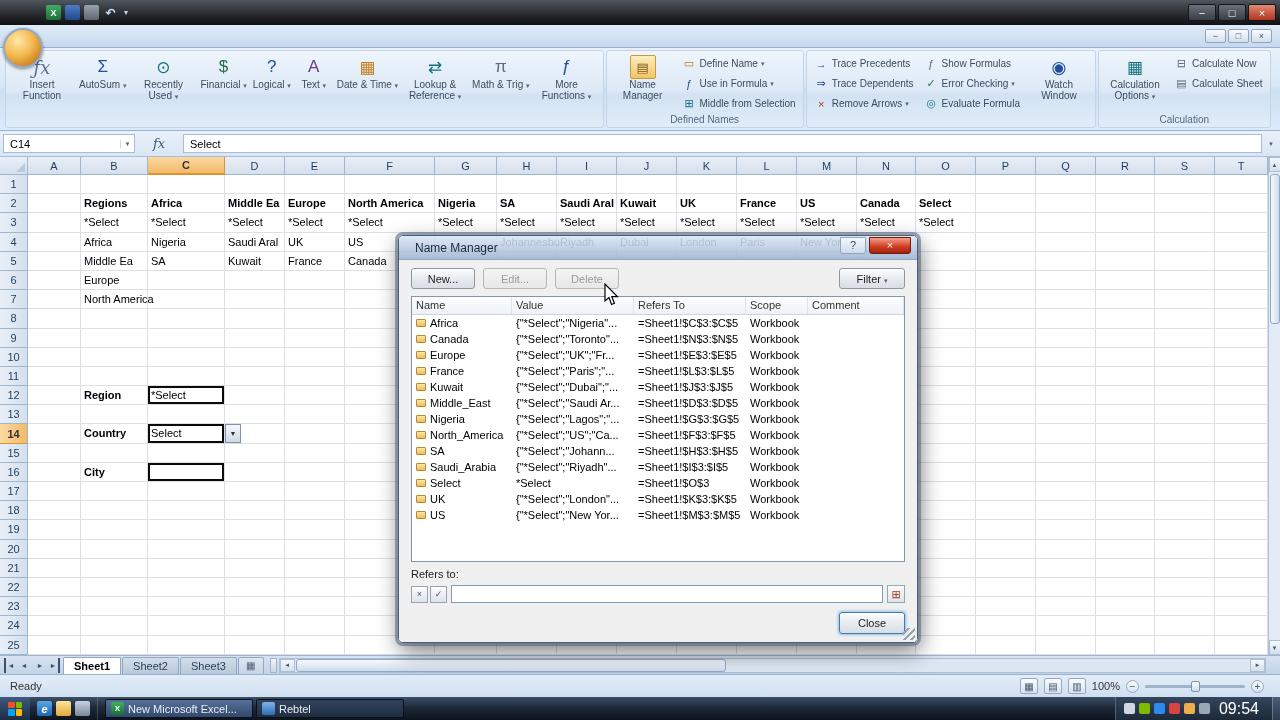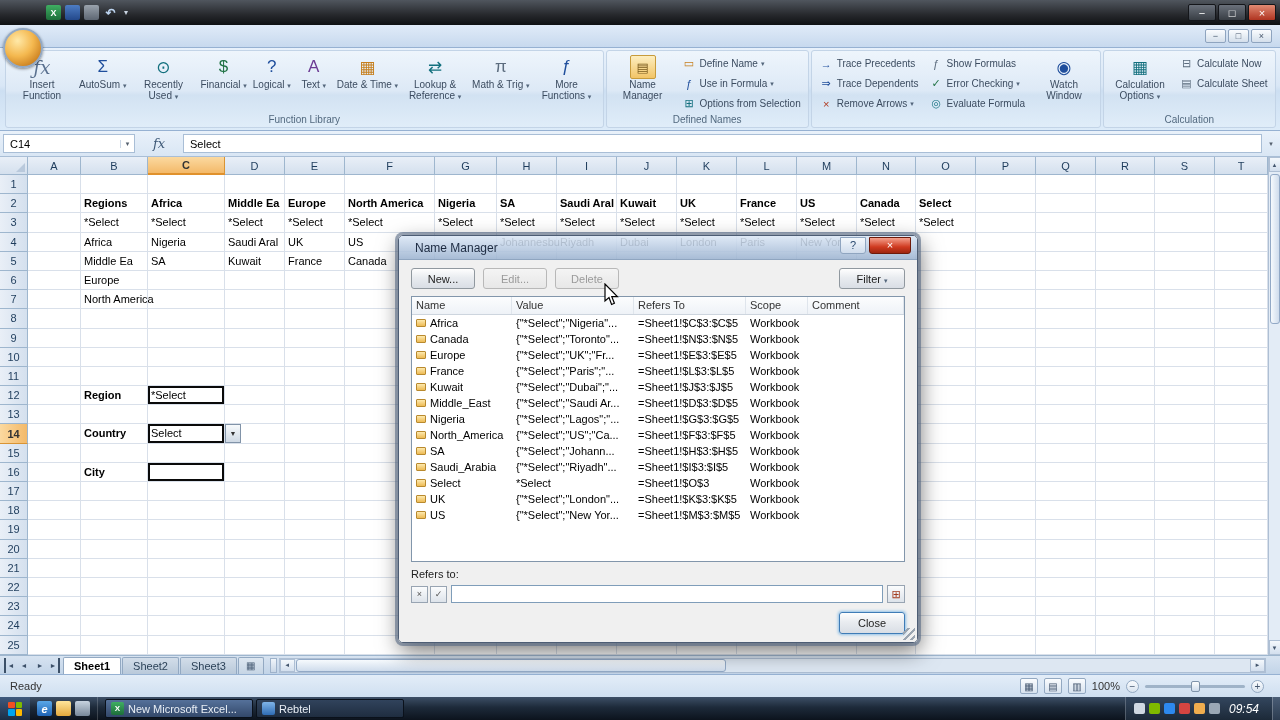--- a/index.html
+++ b/index.html
@@ -154,21 +154,21 @@
   .tbicon { width:13px; height:13px; flex:none; border-radius:2px; display:flex; align-items:center; justify-content:center;
     font-size:8px; font-weight:bold; color:#fff; }
   .tb-excel { background:linear-gradient(#3fae62,#1d6e3a); }
   .tb-app { background:linear-gradient(#7fb4e8,#2f6cb4); }
   .tblabel { white-space:nowrap; overflow:hidden; }
   .tray { margin-left:auto; display:flex; align-items:center; gap:4px; background:linear-gradient(#33465e,#1c2938);
     padding:0 8px; height:23px; border-left:1px solid rgba(255,255,255,.22); }
   .tricon { width:11px; height:11px; border-radius:2px; }
   .tr1{background:#cfd8e2;} .tr2{background:#7fba00;} .tr3{background:#2d89ef;} .tr4{background:#d64541;}
   .tr5{background:#f0ad4e;} .tr6{background:#9aa7b5;}
-  .clock { font-size:12px; color:#fff; padding:0 5px;font-style:italic; }
+  .clock { font-size:16px; color:#fff; padding:0 5px; }
   .showdesk { width:8px; height:23px; background:linear-gradient(#4a5d76,#2c3c50); border-left:1px solid rgba(255,255,255,.25); }
 
   
   #dialog { position:absolute; left:398px; top:235px; width:520px; height:408px; z-index:40; background:transparent;
     border:1px solid #4d5d74; border-radius:5px;
     box-shadow:0 0 0 3px rgba(88,106,134,.6), 2px 8px 22px rgba(0,0,0,.55); }
   .dtitle { height:24px; background:linear-gradient(rgba(218,230,245,.88), rgba(156,179,208,.88));
     border-bottom:1px solid #8fa5c0; border-radius:4px 4px 0 0; display:flex; align-items:center;
     padding:0 6px 0 16px; font-size:12px; color:#1c2a40; }
   .dhelp { margin-left:auto; width:26px; height:17px; margin-top:-5px; display:flex; align-items:center; justify-content:center;
@@ -270,21 +270,20 @@
         </div>
         <div class="bigbtn">
           <span class="icon24 ic-grey">π</span>
           <span class="blabel"><span>Math &amp; Trig</span> <span class="caret">▾</span></span>
         </div>
         <div class="bigbtn">
           <span class="icon24 ic-blue">ƒ</span>
           <span class="blabel"><span>More Functions</span> <span class="caret">▾</span></span>
         </div>
       </div>
-      <div class="glabel">Function Library</div>
     </div>
 
     <div class="rgroup">
       <div class="gbody">
         <div class="bigbtn">
           <span class="icon24 nm-ic">▤</span>
           <span class="blabel">Name Manager</span>
         </div>
         <div class="smallcol">
           <div class="smallbtn">
@@ -292,21 +291,21 @@
             <span>Define Name</span> 
               <span class="caret">▾</span>
           </div>
           <div class="smallbtn">
             <span class="icon16 ic-blue">ƒ</span>
             <span>Use in Formula</span> 
               <span class="caret">▾</span>
           </div>
           <div class="smallbtn">
             <span class="icon16 ic-teal">⊞</span>
-            <span>Options from Selection</span>
+            <span>Middle from Selection</span>
           </div>
         </div>
       </div>
       <div class="glabel">Defined Names</div>
     </div>
 
     <div class="rgroup">
       <div class="gbody">
         <div class="smallcol">
           <div class="smallbtn">

